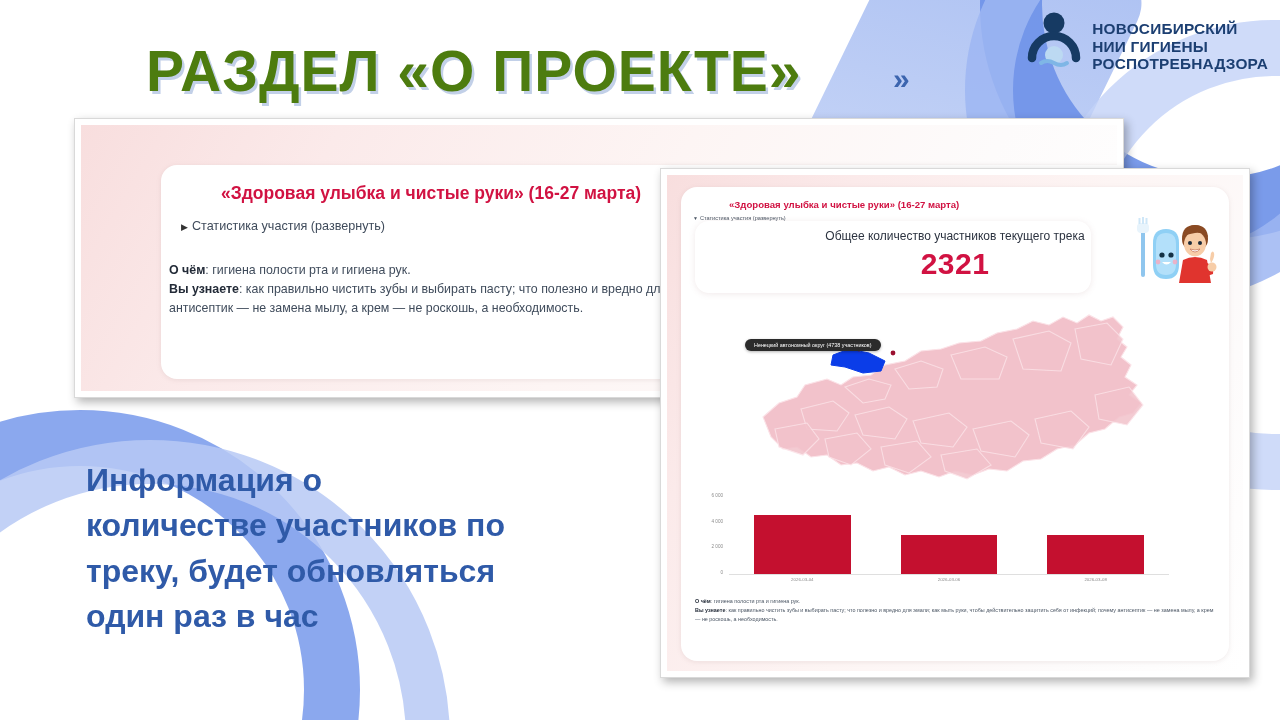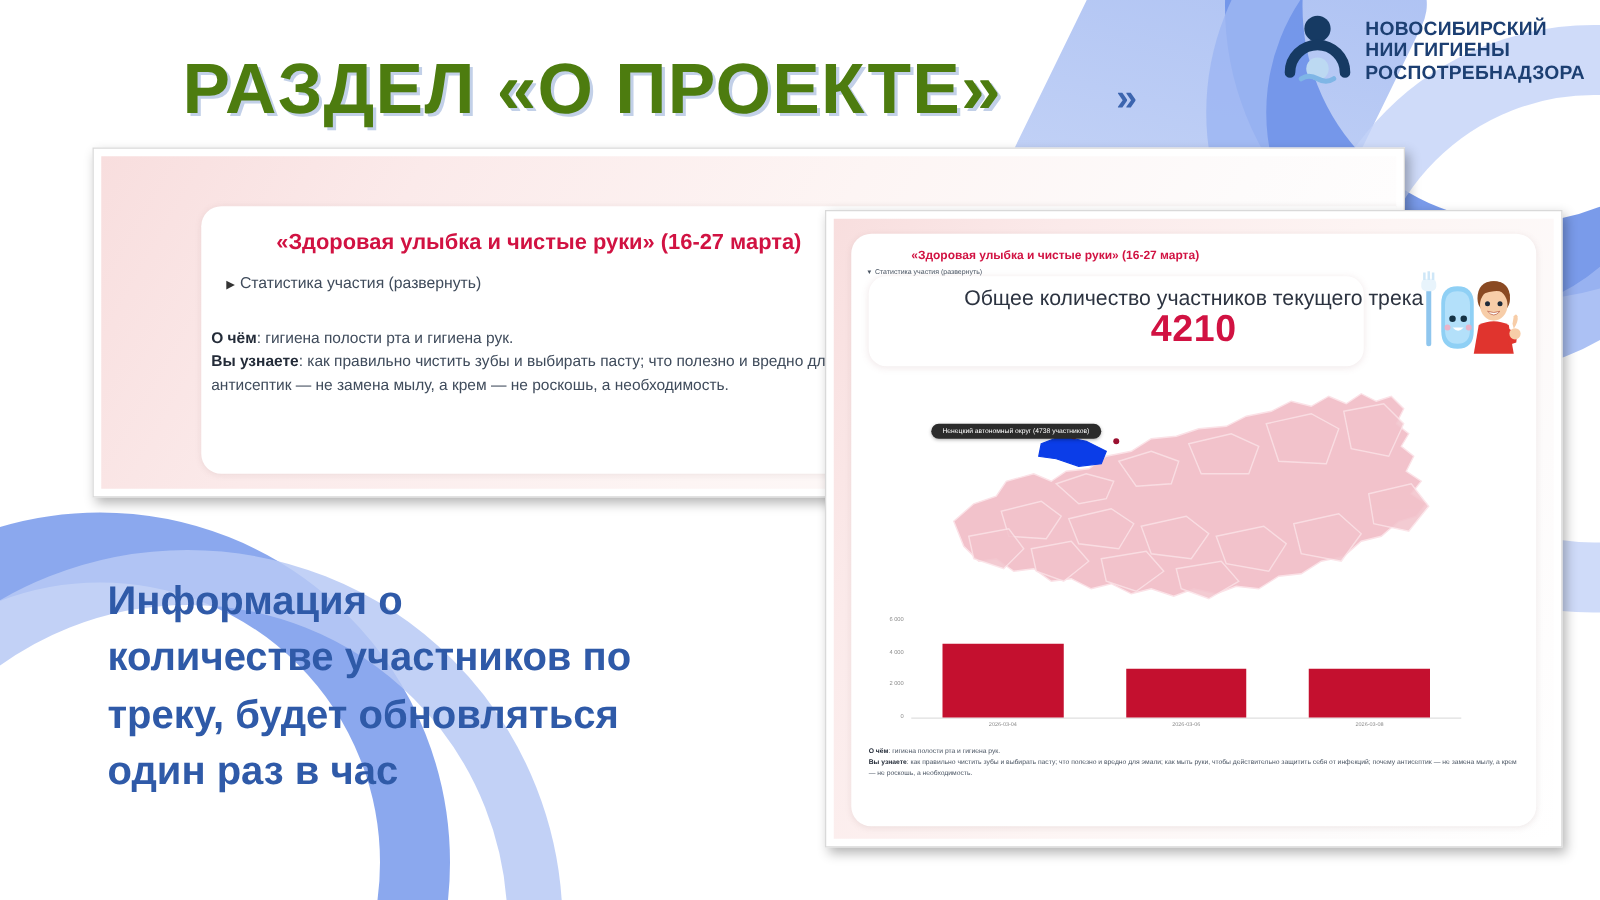--- a/index.html
+++ b/index.html
@@ -48,21 +48,21 @@
   }
   .chev {
     position: absolute; top: 62px; left: 893px;
     color: #2f5aa8; font-size: 30px; font-weight: bold;
     letter-spacing: -6px; opacity: .9;
   }
 
   
   .logo {
     position: absolute; top: 10px; right: 12px;
-    display: flex; align-items: center; gap: 9px; z-index: 12;
+    display: flex; align-items: flex-end; gap: 9px; z-index: 12;
   }
   .logo-mark { width: 58px; height: 62px; flex: none; }
   .logo-text {
     color: #1c3f72; font-weight: bold; font-size: 15.4px;
     line-height: 1.12; letter-spacing: .2px; text-transform: uppercase;
   }
 
   
   .page-title {
     position: absolute; top: 38px; left: 146px; z-index: 11;
@@ -121,21 +121,21 @@
     position: absolute; top: 12px; left: 48px;
     font-size: 9.6px; font-weight: bold; color: #d11242; white-space: nowrap;
   }
   .f-expand {
     position: absolute; top: 28px; left: 12px;
     font-size: 5.6px; color: #4a5563; white-space: nowrap;
   }
   .f-expand .tri { font-size: 5px; margin-right: 2px; }
   .f-total-label {
     position: absolute; top: 42px; left: 0; right: 0; text-align: center;
-    font-size: 17px; color: #2c3340;
+    font-size: 12px; color: #2c3340;
   }
   .f-total-value {
     position: absolute; top: 60px; left: 0; right: 0; text-align: center;
     font-size: 30px; font-weight: bold; color: #d11242; letter-spacing: .5px;
   }
   .stat-card {
     position: absolute; left: 14px; top: 34px; width: 396px; height: 72px;
     background: #fff; border-radius: 14px;
     box-shadow: 0 1px 6px rgba(170,120,125,.16);
   }
@@ -232,21 +232,21 @@
   <div class="shot-inner">
     <div class="panel">
 
       <div class="f-title">«Здоровая улыбка и чистые руки» (16-27 марта)</div>
       <div class="f-expand">
         <span class="tri">▼</span><span>Статистика участия (развернуть)</span>
       </div>
 
       <div class="stat-card"></div>
       <div class="f-total-label">Общее количество участников текущего трека</div>
-      <div class="f-total-value">4210</div>
+      <div class="f-total-value">2321</div>
 
       <svg class="mascot" viewBox="0 0 86 78">
         <g>
           <rect x="8" y="16" width="4" height="48" rx="2" fill="#8fc6ee"></rect>
           <rect x="4" y="10" width="12" height="10" rx="4" fill="#e8f4fc"></rect>
           <rect x="5.5" y="5" width="2" height="6" fill="#cfe7f8"></rect>
           <rect x="9" y="4" width="2" height="7" fill="#cfe7f8"></rect>
           <rect x="12.5" y="5" width="2" height="6" fill="#cfe7f8"></rect>
         </g>
         <g>

